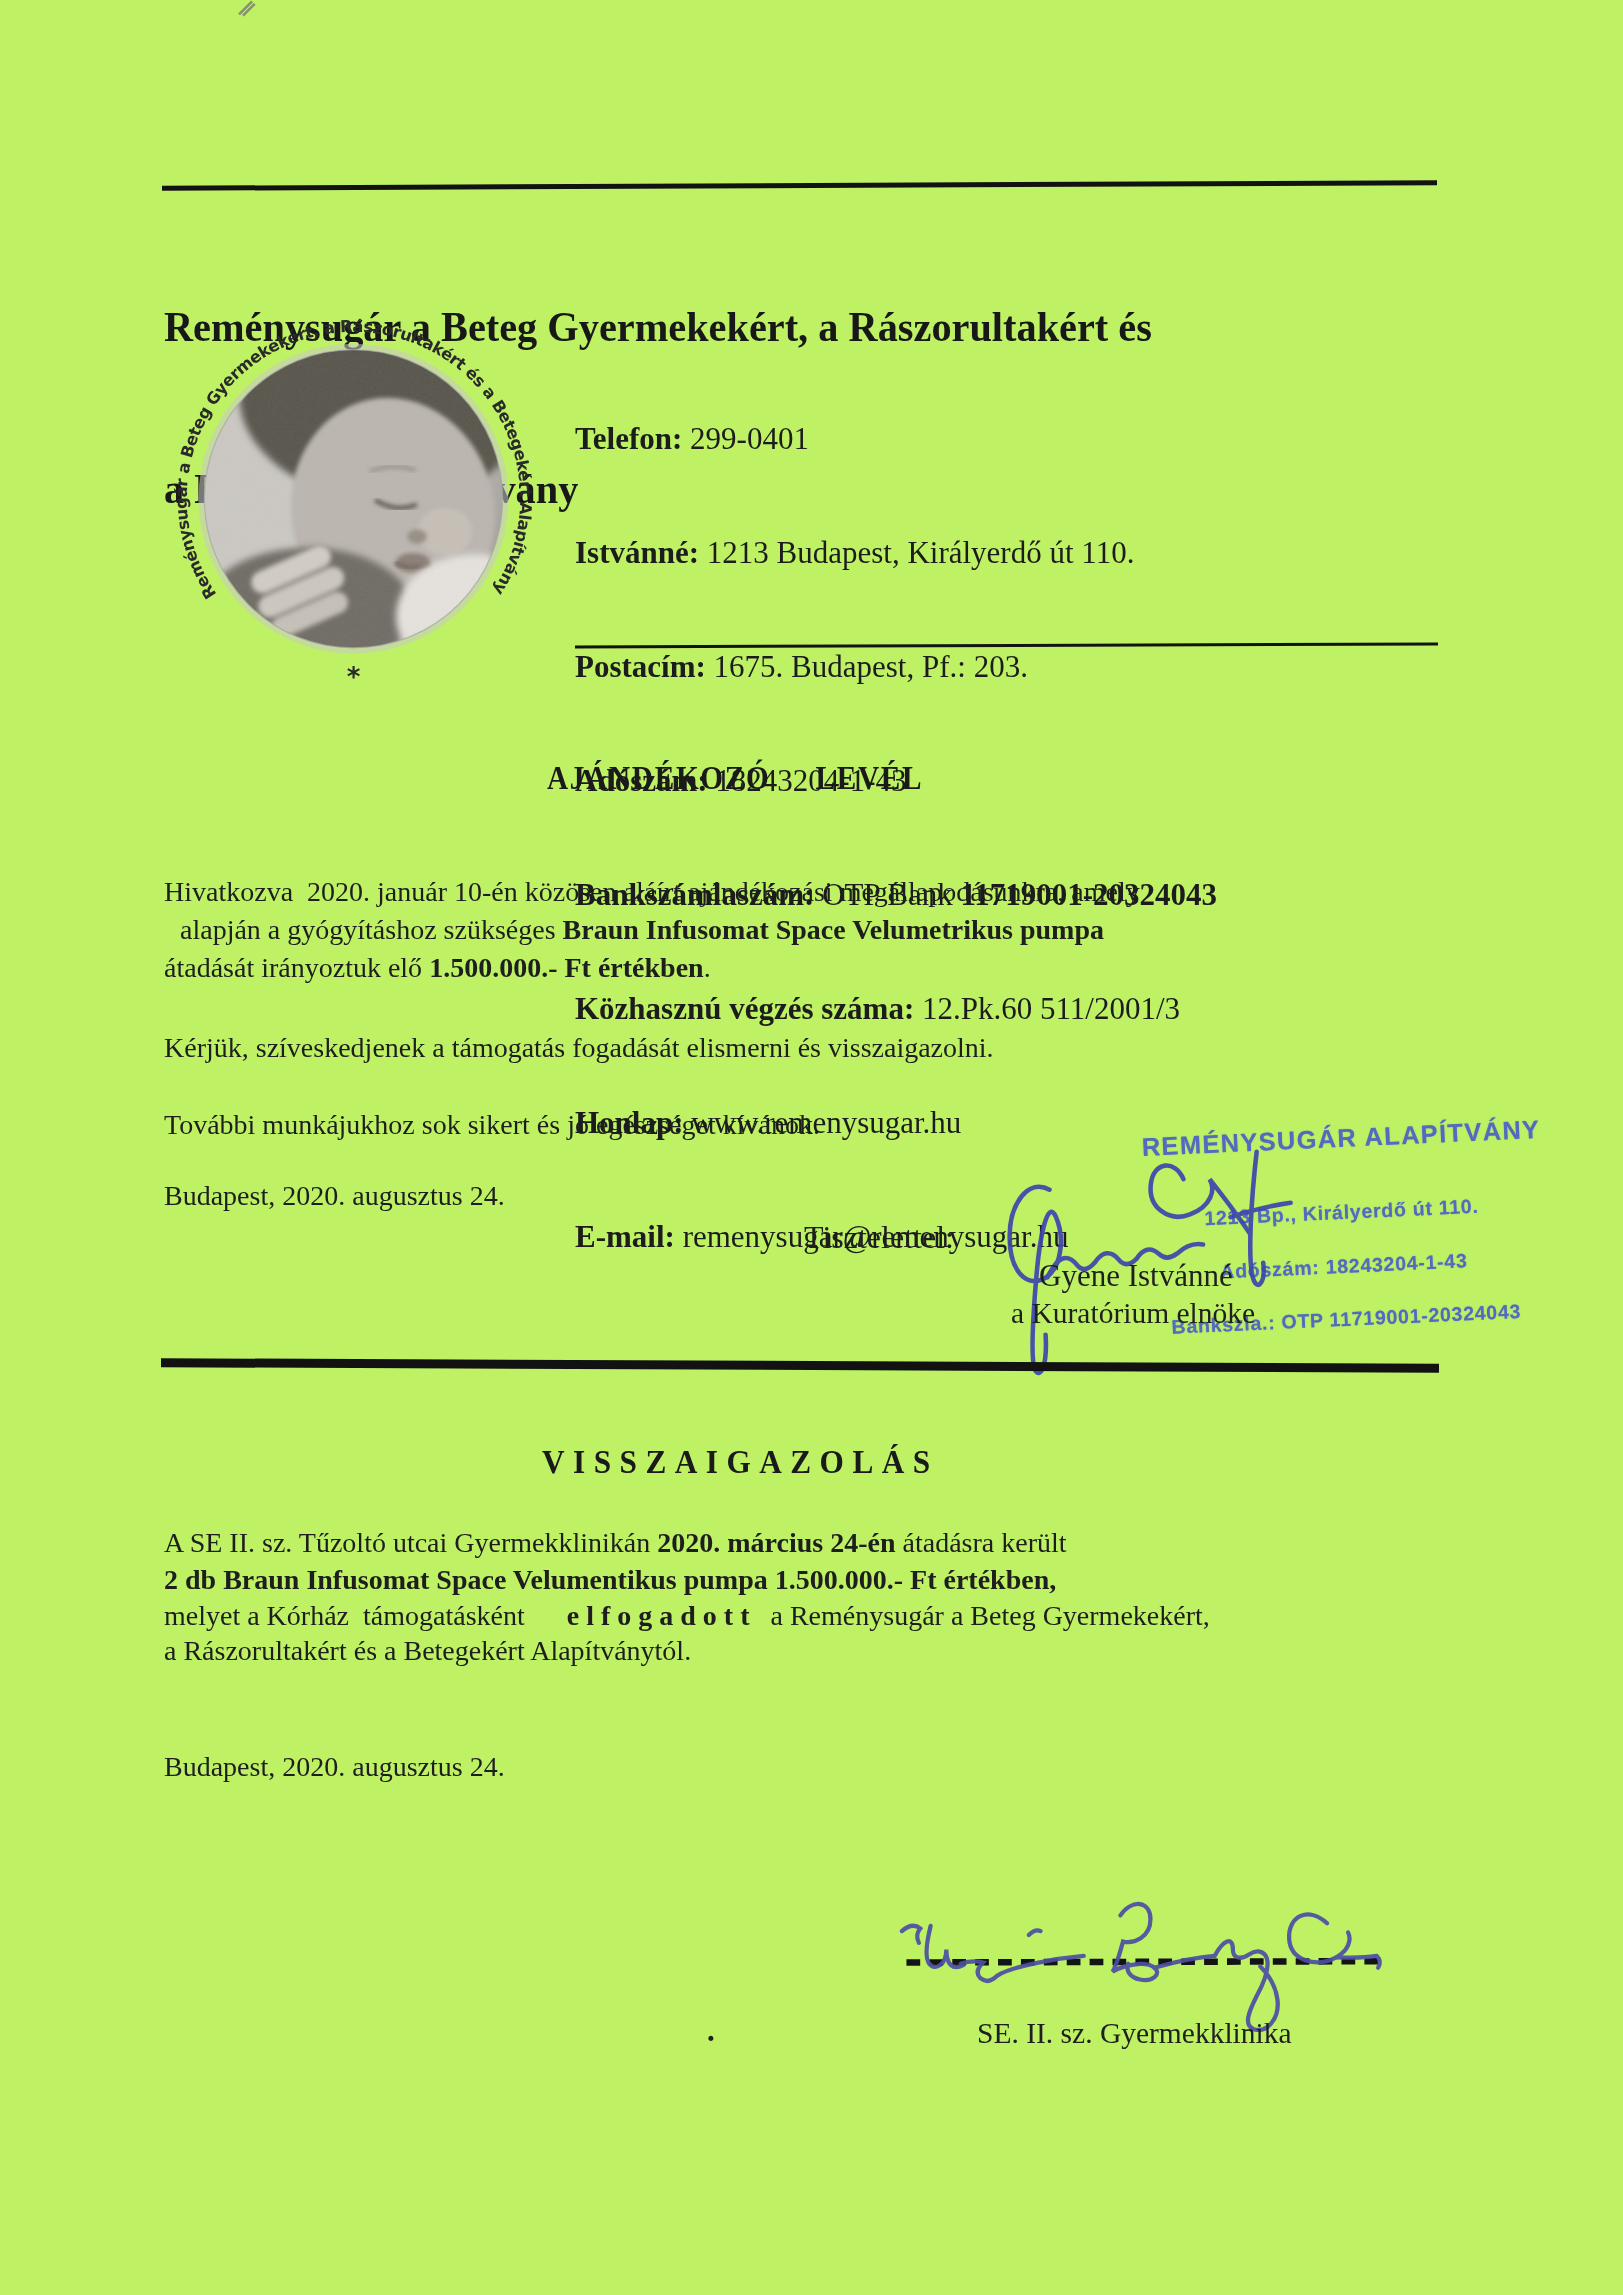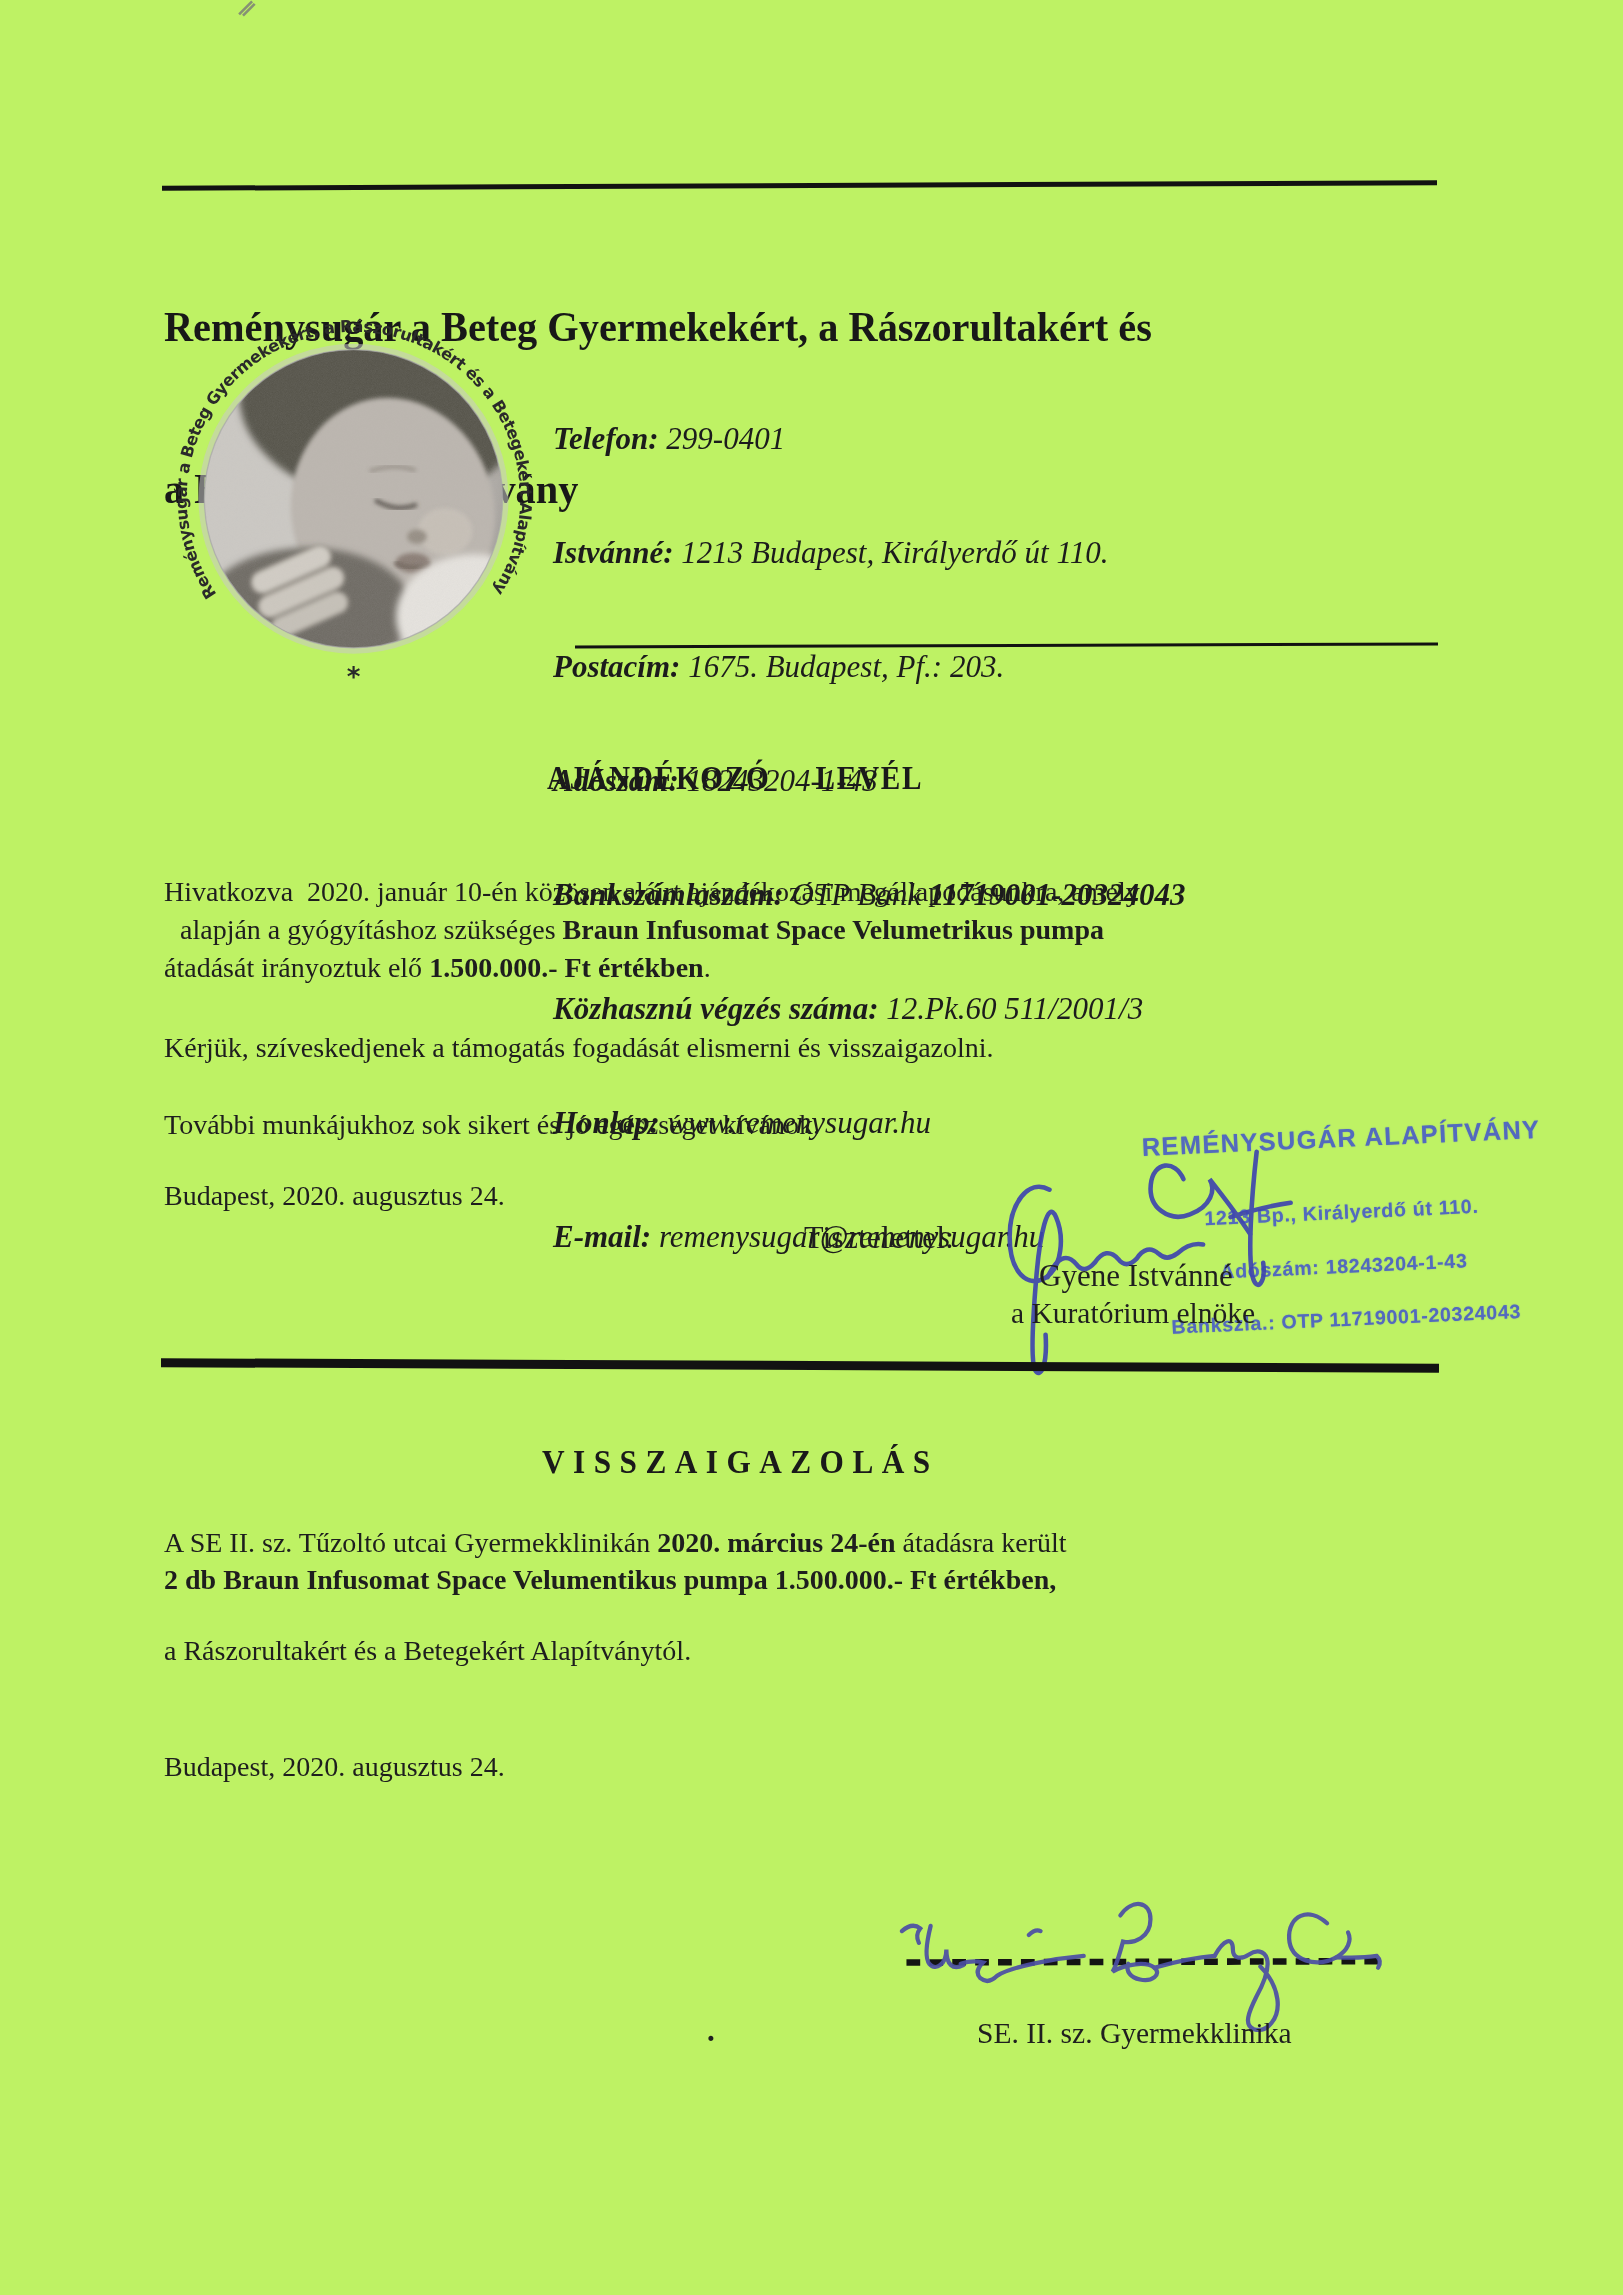--- a/index.html
+++ b/index.html
@@ -7,21 +7,21 @@
     position:relative;width:1623px;height:2295px;background:#bef264;
     font-family:"Liberation Serif", serif;color:#1f1f1f;overflow:hidden;
   }
   .abs{position:absolute;white-space:pre;}
   
   .rule{position:absolute;background:#121212;}
   
   #title{left:164px;top:192px;font-size:42px;font-weight:bold;line-height:54px;
          transform:scaleX(.96);transform-origin:0 0;letter-spacing:0px;color:#181818;}
   
-  #contact{left:553px;top:344px;font-size:31px;line-height:38px;color:#1c1c1c;font-style:italic;}
+  #contact{left:575px;top:344px;font-size:31px;line-height:38px;color:#1c1c1c;}
   #contact .lbl{font-weight:bold;}
   
   .doc-heading{font-weight:bold;color:#1a1a1a;}
   #gift-heading{left:547px;top:759px;font-size:34px;letter-spacing:2px;word-spacing:15.7px;
                 transform:scaleX(.86);transform-origin:0 0;}
   #conf-heading{left:542px;top:1443px;font-size:34px;letter-spacing:9.2px;
                 transform:scaleX(.92);transform-origin:0 0;}
   
   .body-line{font-size:28px;line-height:38px;color:#1e1e1e;}
   .b{font-weight:bold;}
@@ -162,20 +162,21 @@
 
   <div id="signer-name" class="abs">Gyene Istvánné</div>
   <div id="signer-title" class="abs">a Kuratórium elnöke</div>
 
   <div class="rule" style="left:161px;top:1361px;width:1278px;height:8.5px;transform:rotate(0.25deg);"></div>
 
   <div id="conf-heading" class="abs doc-heading">VISSZAIGAZOLÁS</div>
 
   <div class="abs body-line" style="left:164px;top:1524px;"><span>A SE II. sz. Tűzoltó utcai Gyermekklinikán </span><span class="b">2020. március 24-én</span><span> átadásra került</span></div>
   <div class="abs body-line b" style="left:164px;top:1561px;">2 db Braun Infusomat Space Velumentikus pumpa 1.500.000.- Ft értékben,</div>
+  <div class="abs body-line" style="left:164px;top:1597px;"><span>melyet a Kórház  támogatásként      </span><span class="sp-b">e l f o g a d o t t</span><span>   a Reménysugár a Beteg Gyermekekért,</span></div>
   <div class="abs body-line" style="left:164px;top:1632px;">a Rászorultakért és a Betegekért Alapítványtól.</div>
   <div class="abs body-line" style="left:164px;top:1748px;">Budapest, 2020. augusztus 24.</div>
 
   <svg style="left:890px;top:1884px;" width="517" height="157" viewBox="0 0 790 240">
 
     <line x1="25" y1="120" x2="760" y2="118" stroke="#141414" stroke-width="10" stroke-dasharray="21 14"></line>
     <g fill="none" stroke="#4c4fa4" stroke-width="6.5" stroke-linecap="round" opacity=".92">
 
       <path d="M18 72 q 16 -14 28 -4 q -8 10 -2 22 M62 64 C 56 88, 52 112, 60 122 C 70 134, 86 122, 86 100 C 86 124, 96 132, 112 124"></path>
       <path d="M108 122 q 18 -6 34 -2 q -14 14 -4 24 q 12 10 26 -4 C 186 126, 250 114, 296 110"></path>

